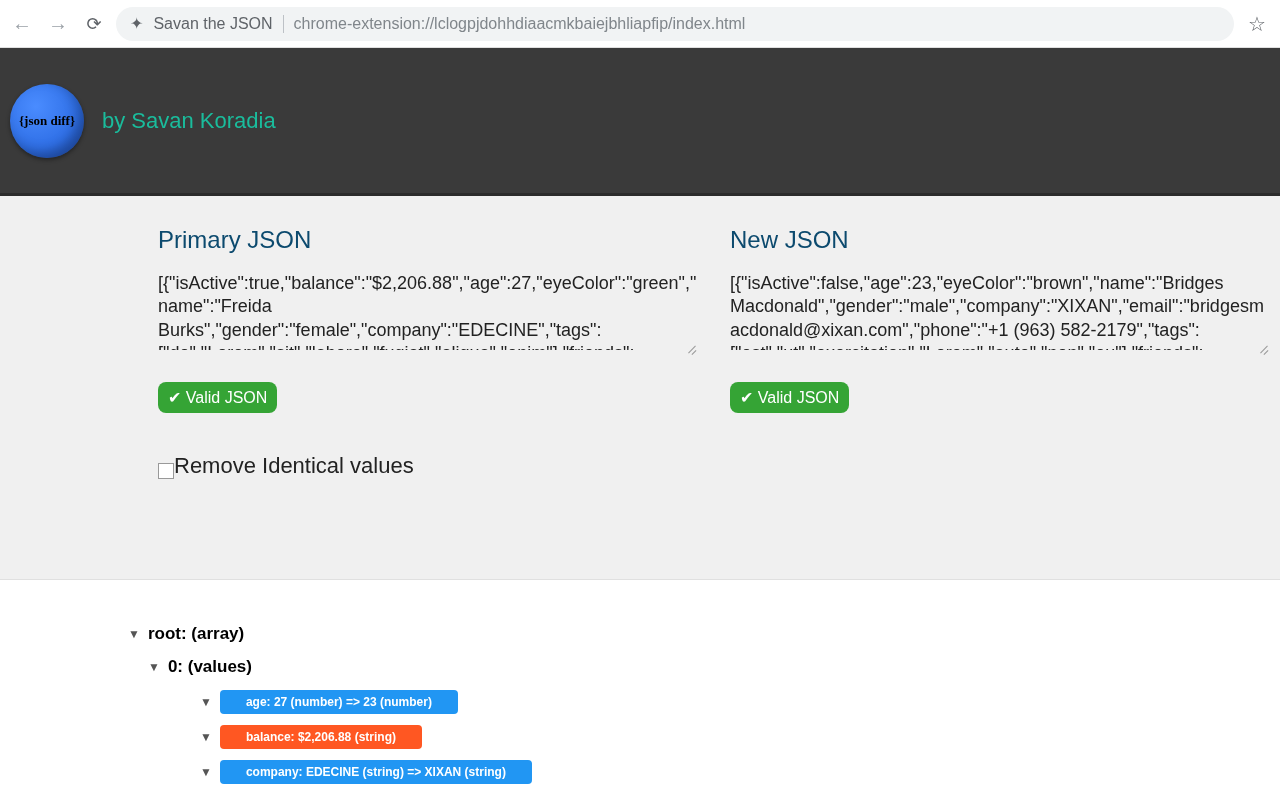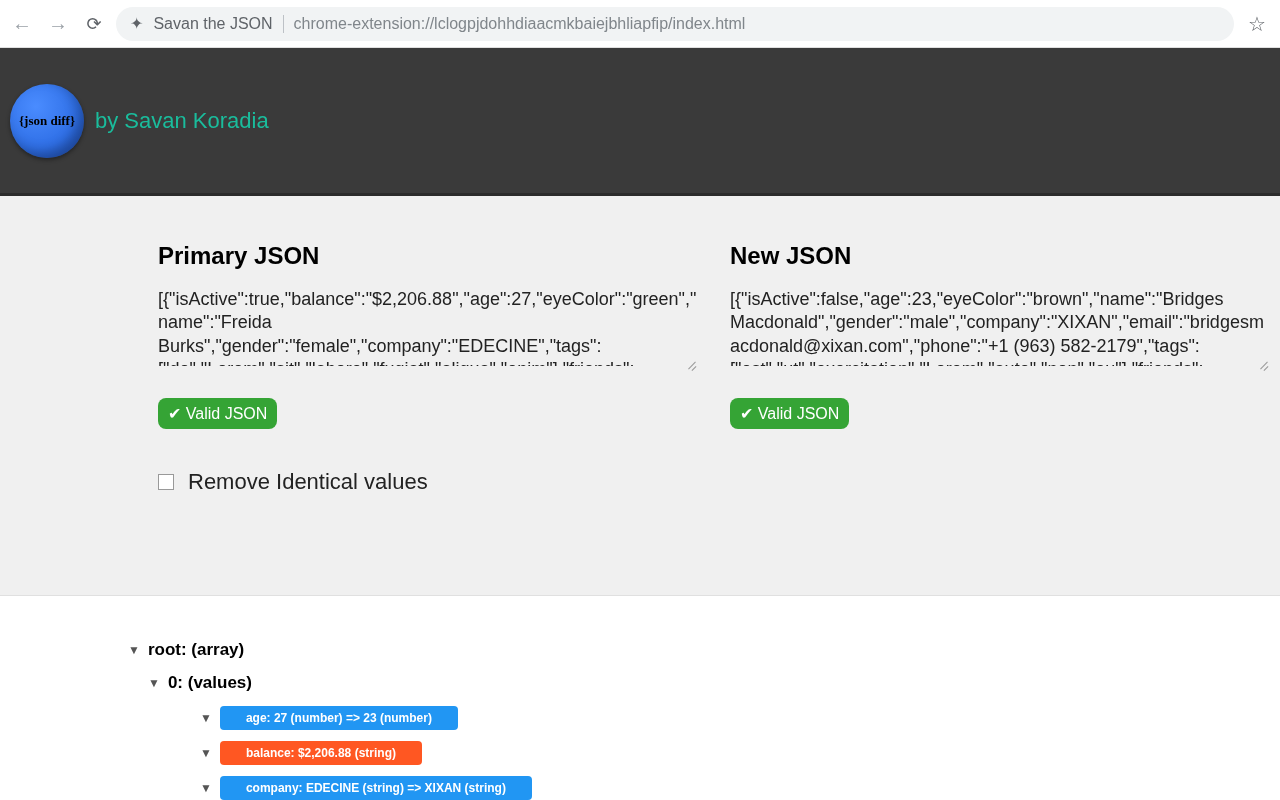--- a/index.html
+++ b/index.html
@@ -11,37 +11,37 @@
     .nav-arrow.active { color: #5f6368; }
     .reload { color: #5f6368; font-size: 18px; }
     .addr-bar { flex: 1; height: 34px; background: #f1f3f4; border-radius: 17px; display: flex; align-items: center; padding: 0 14px; gap: 10px; color: #5f6368; font-size: 16px; }
     .puzzle { font-size: 16px; color: #5f6368; }
     .addr-title { color: #5f6368; }
     .addr-sep { width: 1px; height: 18px; background: #bdc1c6; }
     .addr-url { color: #80868b; flex: 1; white-space: nowrap; overflow: hidden; text-overflow: ellipsis; }
     .star { color: #5f6368; font-size: 20px; padding: 0 6px; }
 
     
-    .app-header { height: 148px; background: #3a3a3a; border-bottom: 3px solid #2b2b2b; display: flex; align-items: center; padding: 0 10px; gap: 11px; }
+    .app-header { height: 148px; background: #3a3a3a; border-bottom: 3px solid #2b2b2b; display: flex; align-items: center; padding: 0 10px; gap: 18px; }
     .logo { width: 74px; height: 74px; border-radius: 50%; background: radial-gradient(circle at 35% 30%, #4a8cff 0%, #2f6fe6 60%, #1d4db5 100%); display: flex; align-items: center; justify-content: center; color: #000; font-family: Georgia, serif; font-size: 13px; font-weight: bold; box-shadow: inset -6px -6px 12px rgba(0,0,0,0.25), 0 2px 4px rgba(0,0,0,0.4); }
     .byline { color: #1abc9c; font-size: 22px; }
 
     
     .input-section { background: #f0f0f0; padding: 30px 0 100px 0; border-bottom: 1px solid #e0e0e0; }
     .columns { display: flex; padding: 0 0 0 158px; gap: 0; }
     .col { flex: 0 0 572px; padding-right: 8px; }
-    .col-label { color: #000000; font-size: 24px; margin-bottom: 18px; font-weight: 700; margin-top: 16px; }
+    .col-label { color: #0c4a6e; font-size: 24px; margin-bottom: 18px; font-weight: 400; }
     .json-box { width: 540px; height: 78px; border: none; background: transparent; resize: none; font-family: Arial, sans-serif; font-size: 18px; color: #222; line-height: 1.3; overflow: hidden; outline: none; }
     .json-box-wrap { position: relative; width: 540px; }
     .resize-handle { position: absolute; right: 0; bottom: 0; width: 14px; height: 14px; }
     .resize-handle::before, .resize-handle::after { content: ''; position: absolute; background: #999; height: 1px; transform: rotate(-45deg); }
     .resize-handle::before { width: 10px; right: 1px; bottom: 4px; }
     .resize-handle::after { width: 6px; right: 1px; bottom: 1px; }
     .valid-badge { display: inline-block; background: #35a435; color: #fff; font-size: 16px; padding: 6px 10px; border-radius: 8px; margin-top: 28px; }
-    .remove-row { display: flex; align-items: center; gap: 14px; margin: 40px 0 0 158px; }
+    .remove-row { display: flex; align-items: flex-end; margin: 40px 0 0 158px; }
     .chk { width: 16px; height: 16px; border: 1px solid #999; background: #fff; }
     .remove-label { font-size: 22px; color: #222; }
 
     
     .results { padding: 44px 0 0 128px; font-family: Arial, sans-serif; font-size: 17px; color: #000; }
     .tree-row { display: flex; align-items: center; margin-bottom: 13px; }
     .caret { color: #555; font-size: 12px; margin-right: 8px; user-select: none; }
     .tree-label { font-weight: bold; }
     .ind1 { margin-left: 20px; }
     .ind2 { margin-left: 36px; }

